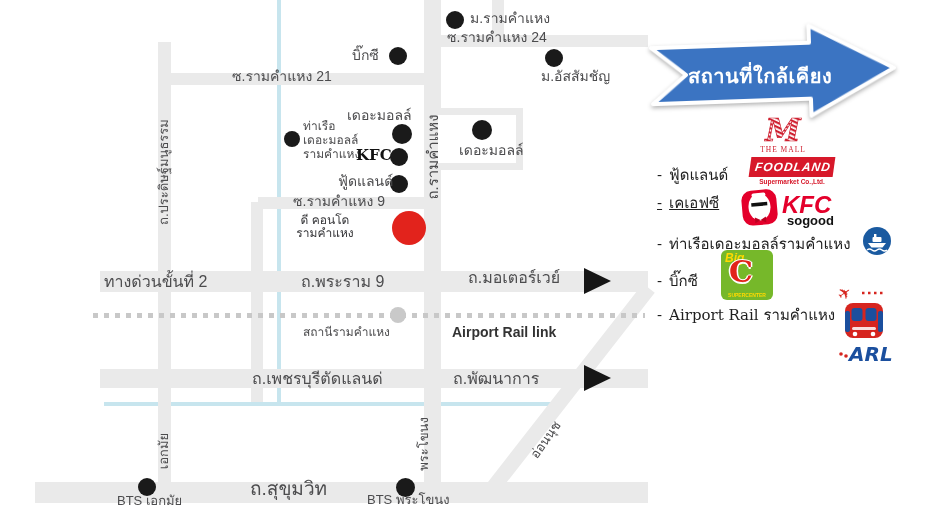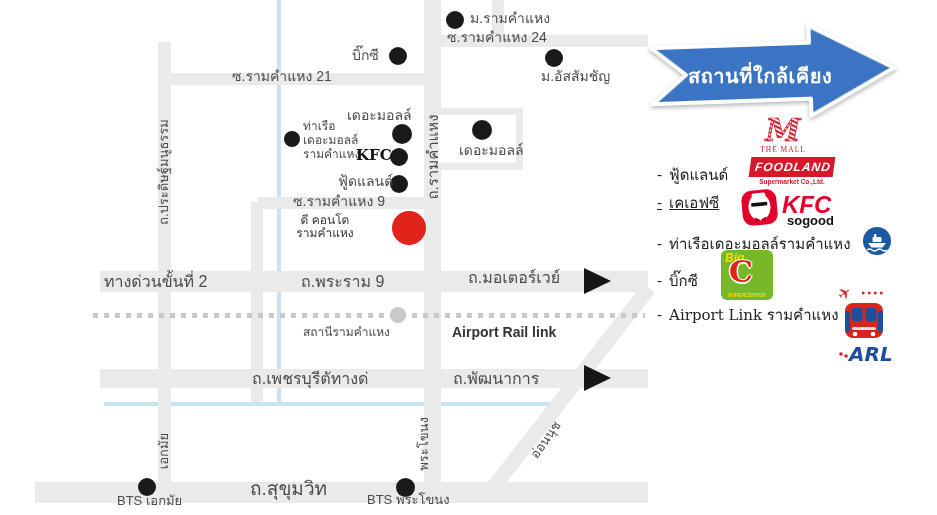--- a/index.html
+++ b/index.html
@@ -92,21 +92,21 @@
       <div class="mlabel" style="font-size: 14px; left: 338px; top: 174px;">ฟู้ดแลนด์</div>
       <div class="mlabel" style="font-size: 14px; left: 293px; top: 194px;">ซ.รามคำแหง 9</div>
       <div class="mlabel" style="font-size: 12px; color: rgb(51, 51, 54); width: 110px; text-align: center; left: 270px; top: 214px;">ดี คอนโด
 รามคำแหง</div>
       <div class="mlabel" style="font-size: 14px; left: 459px; top: 143px;">เดอะมอลล์</div>
       <div class="mlabel" style="font-size: 16px; left: 104px; top: 273px;">ทางด่วนขั้นที่ 2</div>
       <div class="mlabel" style="font-size: 16px; left: 301px; top: 273px;">ถ.พระราม 9</div>
       <div class="mlabel" style="font-size: 16px; left: 447px; top: 269px; margin-left: 21px;">ถ.มอเตอร์เวย์</div>
       <div class="mlabel" style="font-size: 12px; left: 303px; top: 326px;">สถานีรามคำแหง</div>
       <div class="mlabel" style="font-size: 14px; font-weight: bold; color: rgb(51, 51, 51); left: 452px; top: 325px;">Airport Rail link</div>
-      <div class="mlabel" style="font-size: 16px; left: 252px; top: 370px;">ถ.เพชรบุรีตัทางด่</div>
+      <div class="mlabel" style="font-size: 16px; left: 252px; top: 370px;">ถ.เพชรบุรีตัดแลนด่</div>
       <div class="mlabel" style="font-size: 16px; left: 453px; top: 370px;">ถ.พัฒนาการ</div>
       <div class="mlabel" style="font-size: 13px; left: 164px; top: 451px; transform: translate(-50%, -50%) rotate(-90deg);">เอกมัย</div>
       <div class="mlabel" style="font-size: 13px; left: 424px; top: 444px; transform: translate(-50%, -50%) rotate(-90deg);">พระโขนง</div>
       <div class="mlabel" style="font-size: 13px; left: 546px; top: 440px; transform: translate(-50%, -50%) rotate(-55deg);">อ่อนนุช</div>
       <div class="mlabel" style="font-size: 19px; left: 250px; top: 479px;">ถ.สุขุมวิท</div>
       <div class="mlabel" style="font-size: 13px; left: 117px; top: 494px;">BTS เอกมัย</div>
       <div class="mlabel" style="font-size: 13px; left: 367px; top: 493px;">BTS พระโขนง</div>
     </div>
 
   <svg class="banner" width="268" height="104" viewBox="0 0 268 104" style="filter:drop-shadow(0 2px 2px rgba(0,0,0,.3));transform:rotate(-2deg);">
@@ -120,21 +120,21 @@
   <div class="litem" style="top:191px;text-decoration:underline;">
     <span class="dash">-</span><span>เคเอฟซี</span>
   </div>
   <div class="litem" style="top:232px;">
     <span class="dash">-</span><span>ท่าเรือเดอะมอลล์รามคำแหง</span>
   </div>
   <div class="litem" style="top:269px;">
     <span class="dash">-</span><span>บิ๊กซี</span>
   </div>
   <div class="litem" style="top:303px;">
-    <span class="dash">-</span><span>Airport Link รามคำแหง</span>
+    <span class="dash">-</span><span>Airport Rail รามคำแหง</span>
   </div>
 
   <svg class="logo" style="left:757px;top:112px;" width="52" height="44" viewBox="0 0 52 44">
     <defs>
       <pattern id="mallstripe" width="4" height="4" patternUnits="userSpaceOnUse" patternTransform="rotate(115)">
         <rect width="4" height="4" fill="#ffffff"></rect>
           <rect width="2.2" height="4" fill="#cf2030"></rect>
       </pattern>
     </defs>
     <text x="26" y="29" text-anchor="middle" font-family="'DejaVu Serif',serif" font-style="italic" font-weight="bold" font-size="32" fill="url(#mallstripe)" stroke="#cf2030" stroke-width="0.7">M</text>

